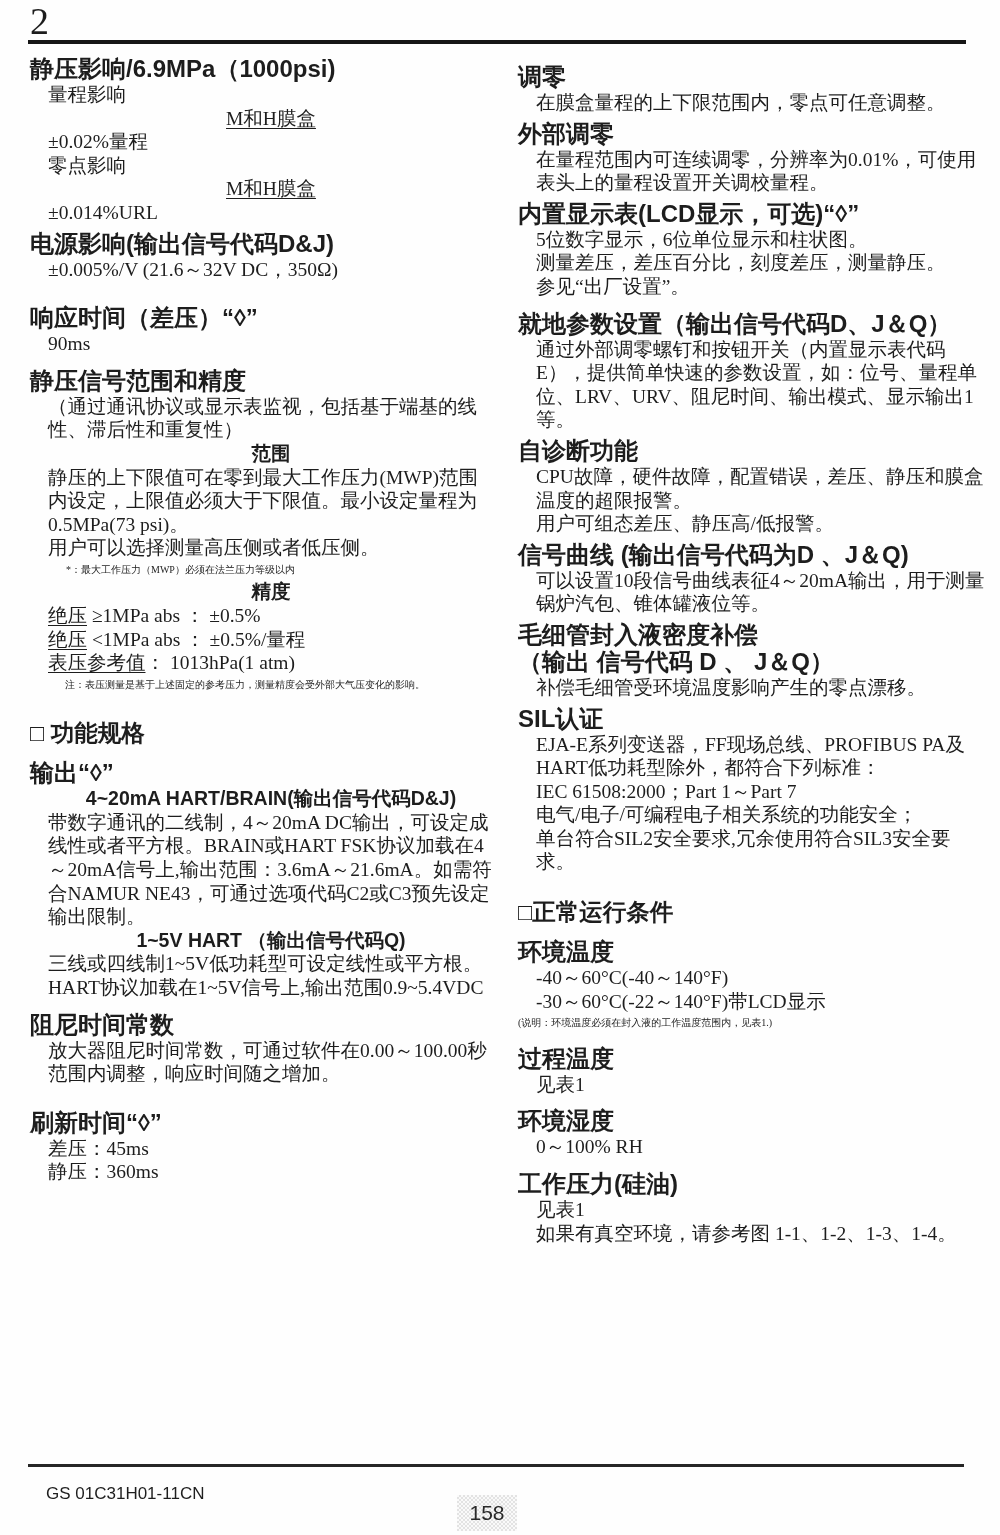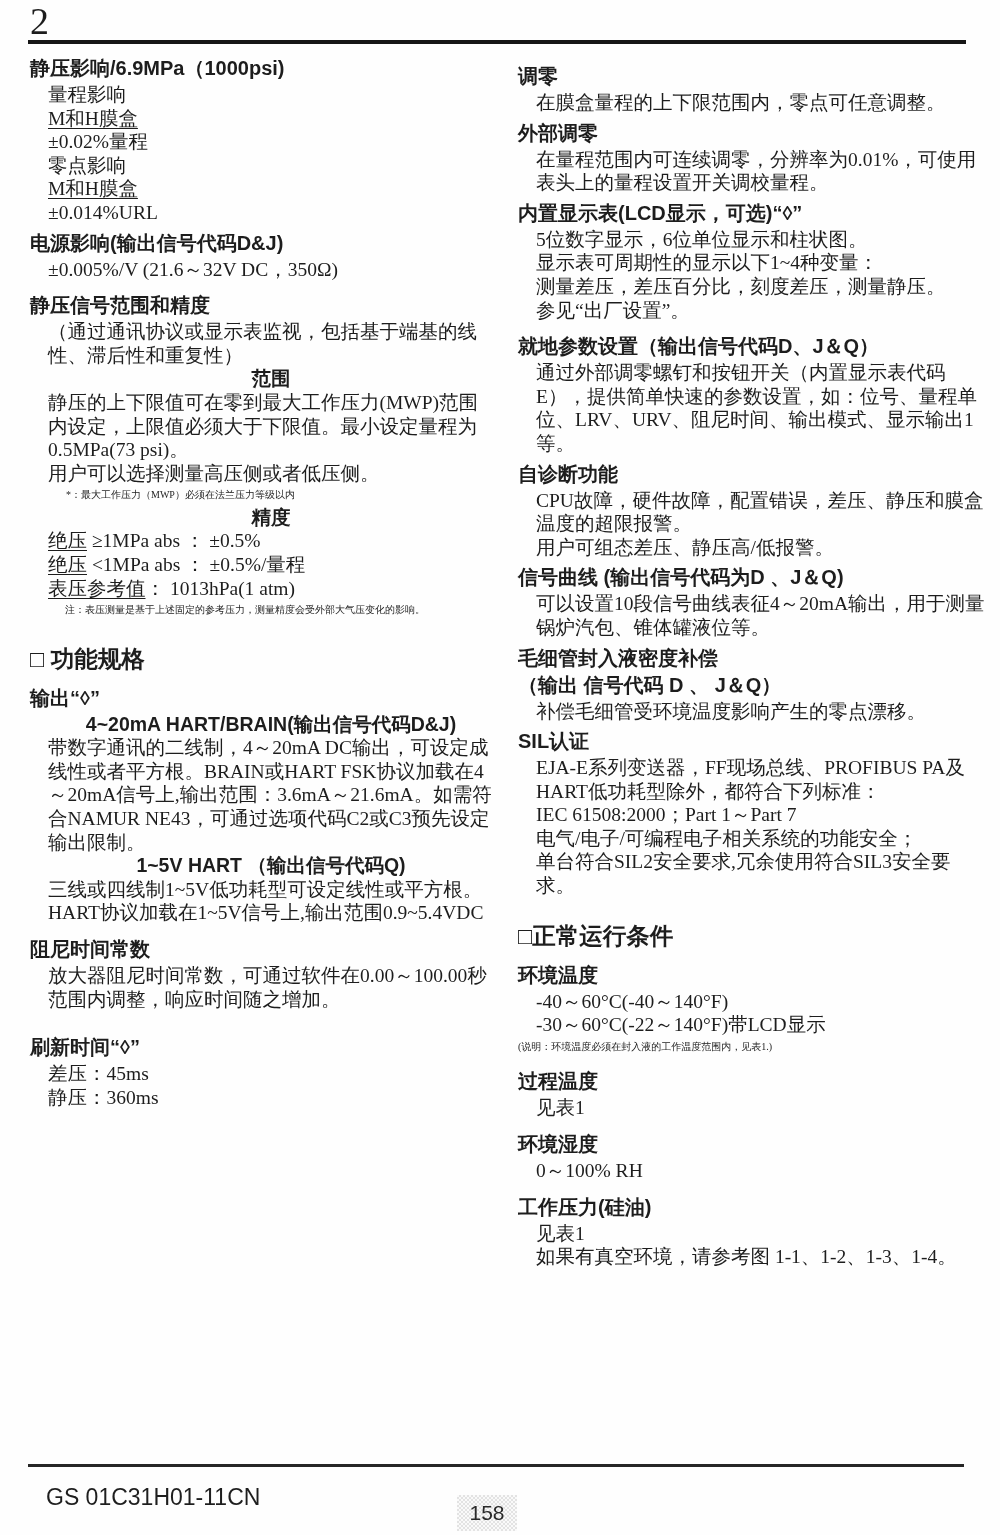--- a/index.html
+++ b/index.html
@@ -8,31 +8,31 @@
   .pgnum{position:absolute;left:30px;top:0;font-size:38px;line-height:42px;}
   .toprule{position:absolute;left:28px;top:40px;width:938px;height:4px;background:#161616;}
   .col{position:absolute;top:56px;}
   .col.left{left:30px;width:464px;}
   .col.right{left:518px;top:64px;width:470px;}
   .sec{margin-top:12px;}
   .sec:first-child{margin-top:0;}
   .gap-sm{margin-top:6px;}
   .gap-lg{margin-top:24px;}
   .h{font-family:"Liberation Sans","DejaVu Sans",sans-serif;font-weight:700;
-     font-size:20px;line-height:25px;margin-bottom:2px;}
+     font-size:24px;line-height:25px;margin-bottom:2px;}
   .section-h{font-size:23.5px;line-height:29px;margin:2px 0 3px 0;}
   .ln{font-size:19.5px;line-height:23.6px;padding-left:18px;}
   .sub{font-family:"Liberation Sans","DejaVu Sans",sans-serif;font-weight:700;font-size:19.5px;text-align:center;}
-  .u{text-decoration:underline;text-underline-offset:3px;}
+  .u{text-decoration:underline;text-underline-offset:3px;text-align:center;}
   .note{font-size:10px;line-height:20.5px;}
   .note.star{padding-left:36px;}
   .note.hang{padding-left:64px;text-indent:-29px;}
   .note.flush{padding-left:0;}
   .botrule{position:absolute;left:28px;top:1464px;width:936px;height:3px;background:#262626;}
-  .footdoc{position:absolute;left:46px;top:1484px;font-size:23px;color:#1e1e1e;
+  .footdoc{position:absolute;left:46px;top:1484px;font-size:17px;color:#1e1e1e;
            font-family:"Liberation Sans","DejaVu Sans",sans-serif;}
   .footpage{position:absolute;left:457px;top:1495px;width:60px;height:36px;text-align:center;
             line-height:36px;font-size:21px;color:#2a2a2a;background-color:#e9e9e9;
             font-family:"Liberation Sans","DejaVu Sans",sans-serif;
             background-image:repeating-conic-gradient(#e3e3e3 0% 25%, #fafafa 0% 50%);
             background-size:4px 4px;}
 </style>
 </head>
 <body>
 
@@ -51,20 +51,24 @@
       <div class="ln">零点影响</div>
       <div class="ln u">M和H膜盒</div>
       <div class="ln">±0.014%URL</div>
     </div>
 
     <div class="sec gap-sm">
       <div class="h">电源影响(输出信号代码D&amp;J)</div>
       <div class="ln">±0.005%/V (21.6～32V DC，350Ω)</div>
     </div>
 
+    <div class="sec gap-lg">
+      <div class="h">响应时间（差压）“◊”</div>
+      <div class="ln">90ms</div>
+    </div>
 
     <div class="sec">
       <div class="h">静压信号范围和精度</div>
       <div class="ln">（通过通讯协议或显示表监视，包括基于端基的线性、滞后性和重复性）</div>
       <div class="ln sub">范围</div>
       <div class="ln">静压的上下限值可在零到最大工作压力(MWP)范围内设定，上限值必须大于下限值。最小设定量程为0.5MPa(73 psi)。</div>
       <div class="ln">用户可以选择测量高压侧或者低压侧。</div>
       <div class="ln note star">*：最大工作压力（MWP）必须在法兰压力等级以内</div>
       <div class="ln sub">精度</div>
       <div class="ln"><span class="u">绝压</span><span> ≥1MPa abs ： ±0.5%</span></div>
@@ -106,21 +110,20 @@
     </div>
 
     <div class="sec gap-sm">
       <div class="h">外部调零</div>
       <div class="ln">在量程范围内可连续调零，分辨率为0.01%，可使用表头上的量程设置开关调校量程。</div>
     </div>
 
     <div class="sec gap-sm">
       <div class="h">内置显示表(LCD显示，可选)“◊”</div>
       <div class="ln">5位数字显示，6位单位显示和柱状图。</div>
-      <div class="ln">显示表可周期性的显示以下1~4种变量：</div>
       <div class="ln">测量差压，差压百分比，刻度差压，测量静压。</div>
       <div class="ln">参见“出厂设置”。</div>
     </div>
 
     <div class="sec">
       <div class="h">就地参数设置（输出信号代码D、J＆Q）</div>
       <div class="ln">通过外部调零螺钉和按钮开关（内置显示表代码E），提供简单快速的参数设置，如：位号、量程单位、LRV、URV、阻尼时间、输出模式、显示输出1等。</div>
     </div>
 
     <div class="sec gap-sm">

